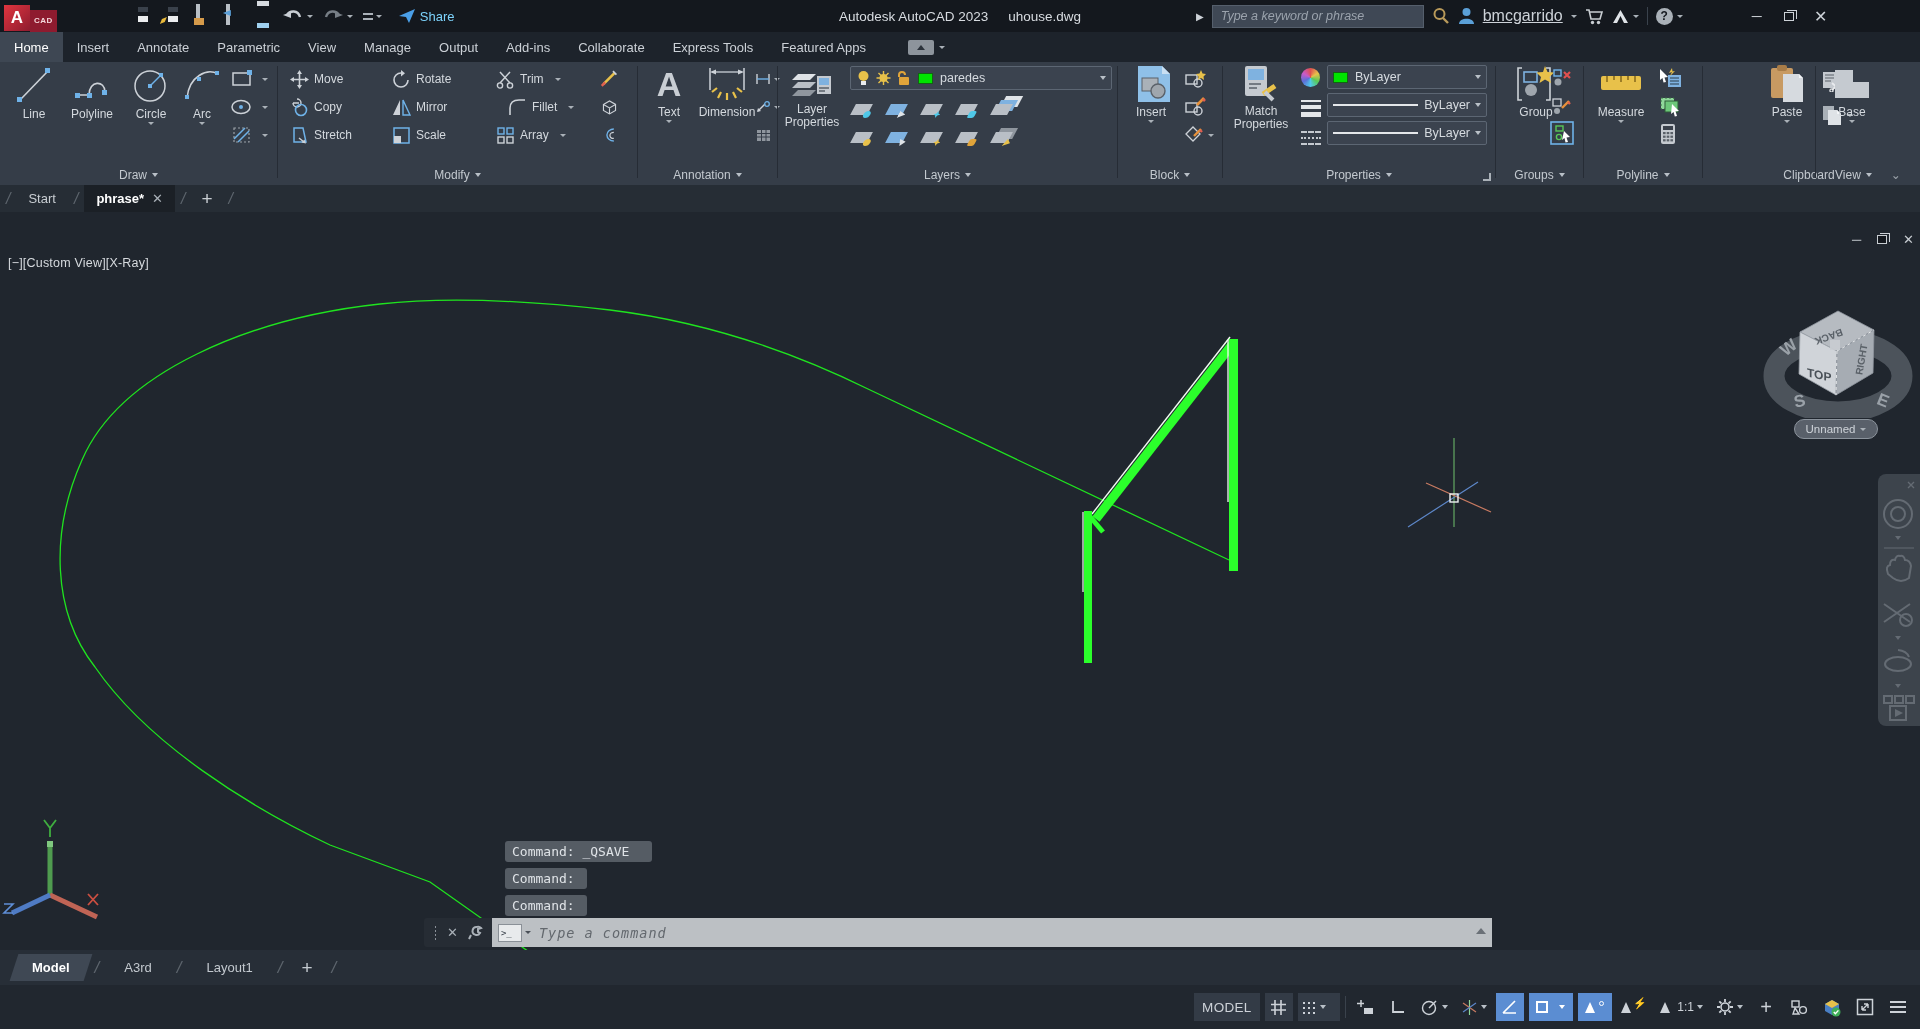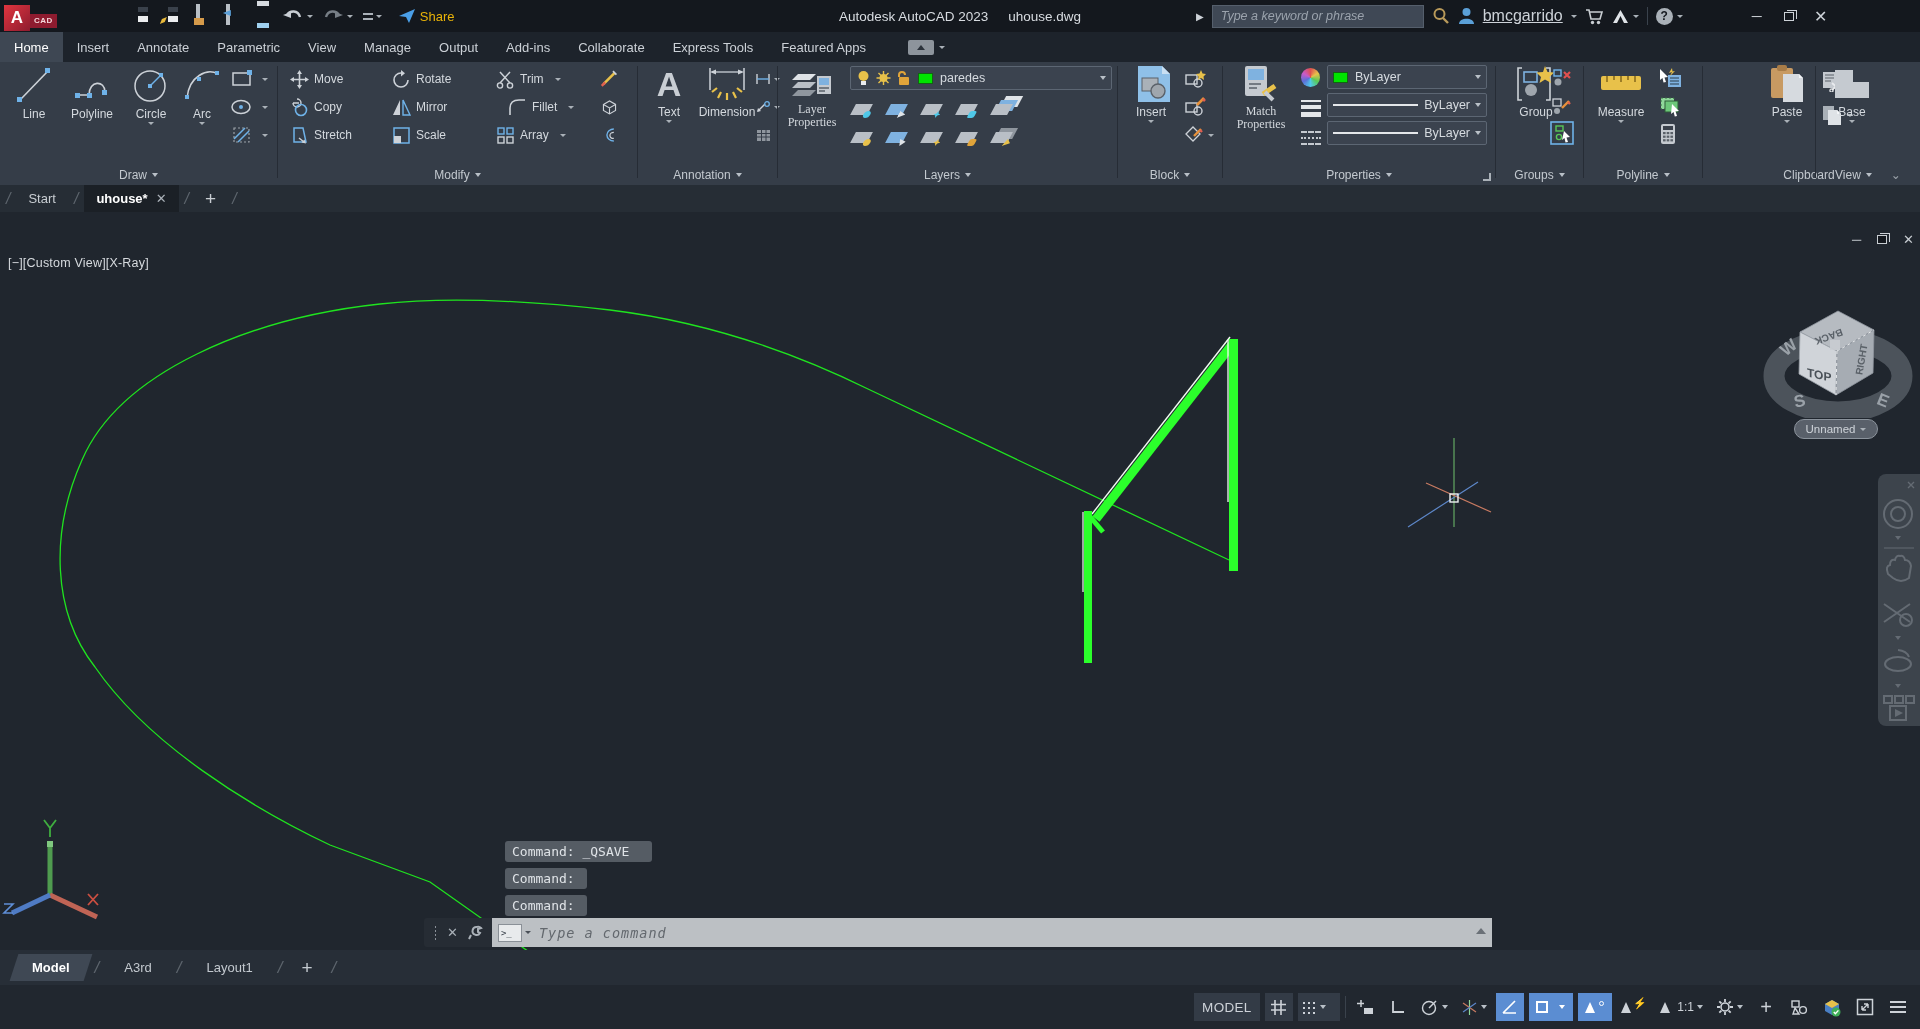--- a/index.html
+++ b/index.html
@@ -6,36 +6,36 @@
   html,body { width:1920px; height:1029px; overflow:hidden; background:#20262e;
     font-family:"Liberation Sans", sans-serif; -webkit-font-smoothing:antialiased; }
   .abs { position:absolute; }
   .row { display:flex; align-items:center; }
   .cv { width:0;height:0;border-left:3.5px solid transparent;border-right:3.5px solid transparent;border-top:4px solid #b9c0c7; display:inline-block; }
   .cvs { width:0;height:0;border-left:3px solid transparent;border-right:3px solid transparent;border-top:3.5px solid #aab1b8; display:inline-block; }
 
   
   #titlebar { left:0; top:0; width:1920px; height:32px; background:#14181e; color:#cdd2d8; }
   .logo-a { left:0; top:0; width:26px; height:26px; margin:3px 0 0 4px; background:linear-gradient(135deg,#e0353f,#8e1b2f); color:#fff; font-weight:bold; font-size:17px; display:flex; align-items:center; justify-content:center; }
-  .logo-cad { background:#8e1b2f; color:#f5d9dc; font-size:8px; font-weight:bold; height:14px; padding:3px 4px; display:flex; align-items:center; margin:9px 0 0 0; letter-spacing:.5px; }
+  .logo-cad { background:#8e1b2f; color:#f5d9dc; font-size:8px; font-weight:bold; height:14px; padding:11px 4px; display:flex; align-items:center; margin:9px 0 0 0; letter-spacing:.5px; }
   .qat { display:flex; align-items:center; gap:10px; margin-left:16px; height:32px; }
   .qicon { width:20px; height:20px; position:relative; display:inline-block; }
   .page { width:13px;height:16px;background:linear-gradient(135deg,#e9ebee 70%,#b9bec4 70%); margin:2px 3px; }
   .folder { width:17px;height:12px;background:#b9bfc6;margin:6px 1px;clip-path:polygon(0 0,40% 0,50% 20%,100% 20%,100% 100%,0 100%); }
   .floppy { width:16px;height:16px;background:#c5cad0;margin:2px;border-radius:2px 4px 2px 2px; position:relative;}
   .floppy::before { content:"";position:absolute;left:3px;top:1px;width:10px;height:5px;background:#3a414b; }
   .floppy::after { content:"";position:absolute;left:3px;bottom:1px;width:10px;height:6px;background:#eceef0; }
   .pencil-dot { position:absolute;right:-2px;bottom:-1px;width:7px;height:7px;background:#e8b83a;clip-path:polygon(0 100%,30% 30%,100% 0,70% 70%); }
   .device { width:13px;height:16px;border:2px solid #b9bfc6;margin:2px 3px;position:relative;}
   .device.orange::after { content:"";position:absolute;left:-4px;bottom:-2px;width:10px;height:7px;background:#d59a4a; }
   .device.blue::after { content:"";position:absolute;left:-5px;top:4px;width:8px;height:6px;background:#5b9fd8;clip-path:polygon(100% 0,100% 100%,0 50%); }
   .printer { width:18px;height:9px;background:#b9bfc6;margin:8px 1px 0;position:relative;}
   .printer::before{content:"";position:absolute;left:3px;top:-5px;width:12px;height:5px;background:#d6dadf;}
   .printer::after{content:"";position:absolute;left:3px;bottom:-5px;width:12px;height:5px;background:#9fd0f0;}
-  .share-lbl { color:#eab308; font-size:13px; margin-left:4px; }
+  .share-lbl { color:#7dd3fc; font-size:13px; margin-left:4px; }
   #title-center { left:700px; top:0; width:520px; height:32px; display:flex; align-items:center; justify-content:center; gap:20px; font-size:13.5px; color:#d8dce1; }
   #search-wrap { left:1196px; top:4px; display:flex; align-items:center; gap:8px; color:#cdd2d8;}
   #search-input { width:212px; height:23px; background:#3f4855; border:1px solid #555f6c; color:#e4e7ea; font-size:12.5px; padding:0 8px; }
   #search-input::placeholder { color:#9ba3ad; font-style:italic; }
   .winbtn { width:24px; height:24px; display:flex;align-items:center;justify-content:center; color:#cdd2d8; font-size:14px; }
   .restore-glyph { width:10px;height:9px;border:1px solid #cdd2d8;position:relative;background:#14181e;}
   .restore-glyph::before{content:"";position:absolute;left:2px;top:-3px;width:9px;height:8px;border:1px solid #cdd2d8;border-bottom:none;border-left:none;}
 
   
   #tabrow { left:0; top:32px; width:1920px; height:30px; background:#1d232b; display:flex; align-items:stretch; font-size:13px; color:#ccd1d7; }
@@ -44,21 +44,21 @@
   #ribbon-ctrl { margin-left:28px; display:flex; align-items:center; gap:5px; }
   #ribbon-ctrl .box { width:26px;height:15px;background:#8d949c;border-radius:2px;display:flex;align-items:center;justify-content:center; }
   #ribbon-ctrl .box i { width:0;height:0;border-left:4px solid transparent;border-right:4px solid transparent;border-bottom:5px solid #2b323b; }
 
   
   #ribbon { left:0; top:62px; width:1920px; height:123px; background:#353d48; color:#d4d9de; }
   .panel { position:absolute; top:0; height:123px; }
   .psep { position:absolute; top:4px; width:1px; height:112px; background:#262c35; }
   .plabel { position:absolute; bottom:3px; left:0; right:0; text-align:center; font-size:12px; color:#c3c9cf; display:flex; align-items:center; justify-content:center; gap:5px; }
   .bigbtn { position:absolute; top:2px; display:flex; flex-direction:column; align-items:center; gap:1px; font-size:12px; color:#d4d9de; text-align:center; }
-  .lbl2 { line-height:13px;font-family:Liberation Serif, serif; }
+  .lbl2 { line-height:13px; }
   .rowbtn { position:absolute; display:flex; align-items:center; gap:5px; font-size:12px; height:22px; }
   .mini { width:19px; height:18px; display:flex; align-items:center; justify-content:center; }
   svg { display:block; }
   .combo { position:absolute; display:flex; align-items:center; background:#3b434f; border:1px solid #5c6673; height:24px; border-radius:2px; color:#d6dbe0; font-size:12.5px; padding-left:5px; }
   .combo .dz { margin-left:auto; width:16px; height:100%; display:flex; align-items:center; justify-content:center; }
   .sw { width:15px; height:11px; background:#00e400; border:1px solid #116611; margin-right:7px; }
   .chip { width:17px; height:11px; background:#b9bfc6; transform:skewX(-28deg); position:relative; }
   .chipdot { position:absolute; width:7px; height:7px; border-radius:50%; right:-3px; bottom:-3px; }
   .lwline { flex:1; height:2px; background:#e4e7ea; margin-right:6px; }
   .launcher { position:absolute; right:4px; bottom:4px; width:8px; height:8px; border-right:2px solid #aab1b8; border-bottom:2px solid #aab1b8; }
@@ -770,21 +770,21 @@
   </div>
 </div>
 
 <div id="filetabs" class="abs">
   <span class="slash">/</span>
   <span class="ftab">
       <span>Start</span>
     </span>
   <span class="slash">/</span>
   <span class="ftab active">
-    <span>uhouse*</span>
+    <span>phrase*</span>
     <span class="x">✕</span>
   </span>
   <span class="slash">/</span>
   <span class="fplus">+</span>
   <span class="slash">/</span>
 </div>
 
 <div id="canvas" class="abs">
   <svg width="1920" height="738" viewBox="0 0 1920 738">
 

